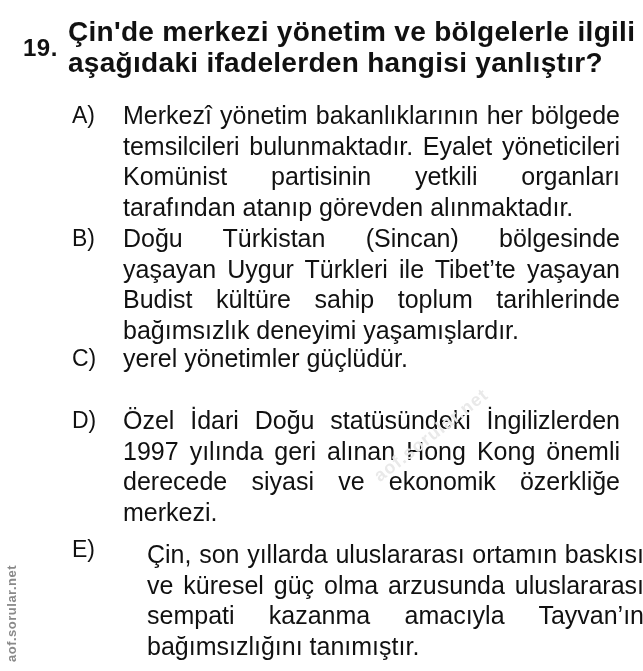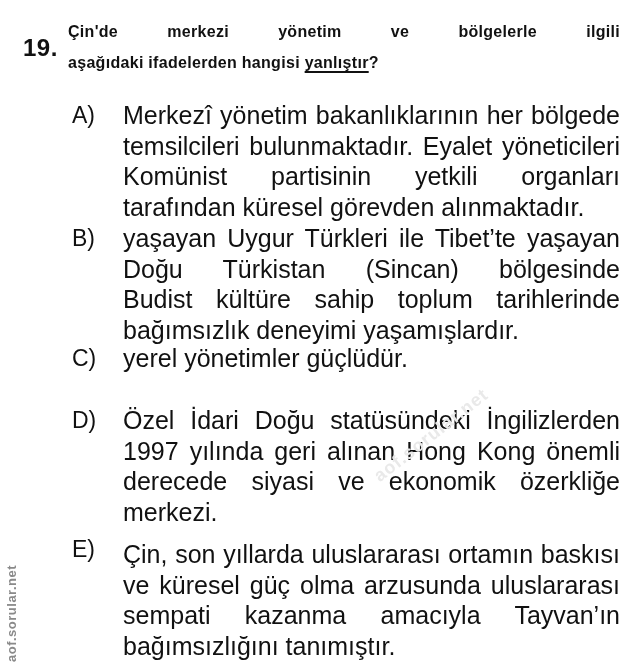--- a/index.html
+++ b/index.html
@@ -27,37 +27,36 @@
       top: 34px;
       font-size: 24px;
       font-weight: bold;
       letter-spacing: 0.5px;
     }
     .q-stem {
       position: absolute;
       left: 68px;
       top: 16px;
       width: 552px;
-      font-size: 16px;
+      font-size: 28px;
       font-weight: bold;
       line-height: 31px;
       text-align: justify;
       letter-spacing: 0.3px;
     }
     .q-stem .line {
       display: block;
       text-align: justify;
       text-align-last: justify;
       white-space: nowrap;
     }
     .q-stem .line.last {
       text-align-last: left;
     }
     .q-stem .emph {
-      text-decoration: underline;
       text-decoration-thickness: 2px;
       text-underline-offset: 3px;
     }
     .option {
       position: absolute;
       left: 0;
       width: 643px;
     }
     .opt-letter {
       position: absolute;
@@ -118,29 +117,29 @@
     <span class="line last"><span>aşağıdaki ifadelerden hangisi </span><span class="emph">yanlıştır</span><span>?</span></span>
   </div>
 </div>
 
 <div class="option" style="top:100px;">
   <div class="opt-letter">A)</div>
   <div class="opt-text">
     <span class="line">Merkezî yönetim bakanlıklarının her bölgede</span>
     <span class="line">temsilcileri bulunmaktadır. Eyalet yöneticileri</span>
     <span class="line">Komünist partisinin yetkili organları</span>
-    <span class="line last">tarafından küresel görevden alınmaktadır.</span>
+    <span class="line last">tarafından atanıp görevden alınmaktadır.</span>
   </div>
 </div>
 
 <div class="option" style="top:223px;">
   <div class="opt-letter">B)</div>
   <div class="opt-text">
+    <span class="line">Doğu Türkistan (Sincan) bölgesinde</span>
     <span class="line">yaşayan Uygur Türkleri ile Tibet’te yaşayan</span>
-    <span class="line">Doğu Türkistan (Sincan) bölgesinde</span>
     <span class="line">Budist kültüre sahip toplum tarihlerinde</span>
     <span class="line last">bağımsızlık deneyimi yaşamışlardır.</span>
   </div>
 </div>
 
 <div class="option" style="top:343px;">
   <div class="opt-letter">C)</div>
   <div class="opt-text">
     <span class="line last">yerel yönetimler güçlüdür.</span>
   </div>
@@ -151,21 +150,21 @@
   <div class="opt-text">
     <span class="line">Özel İdari Doğu statüsündeki İngilizlerden</span>
     <span class="line">1997 yılında geri alınan Hong Kong önemli</span>
     <span class="line">derecede siyasi ve ekonomik özerkliğe</span>
     <span class="line last">merkezi.</span>
   </div>
 </div>
 
 <div class="option" style="top:534px;">
   <div class="opt-letter">E)</div>
-  <div class="opt-text" style="top:5px;">
+  <div class="opt-text" style="top:5px;margin-left:24px;">
     <span class="line">Çin, son yıllarda uluslararası ortamın baskısı</span>
     <span class="line">ve küresel güç olma arzusunda uluslararası</span>
     <span class="line">sempati kazanma amacıyla Tayvan’ın</span>
     <span class="line last">bağımsızlığını tanımıştır.</span>
   </div>
 </div>
 
 <div class="watermark-diag">aof.sorular.net</div>
 <div class="watermark-side">aof.sorular.net</div>
 

